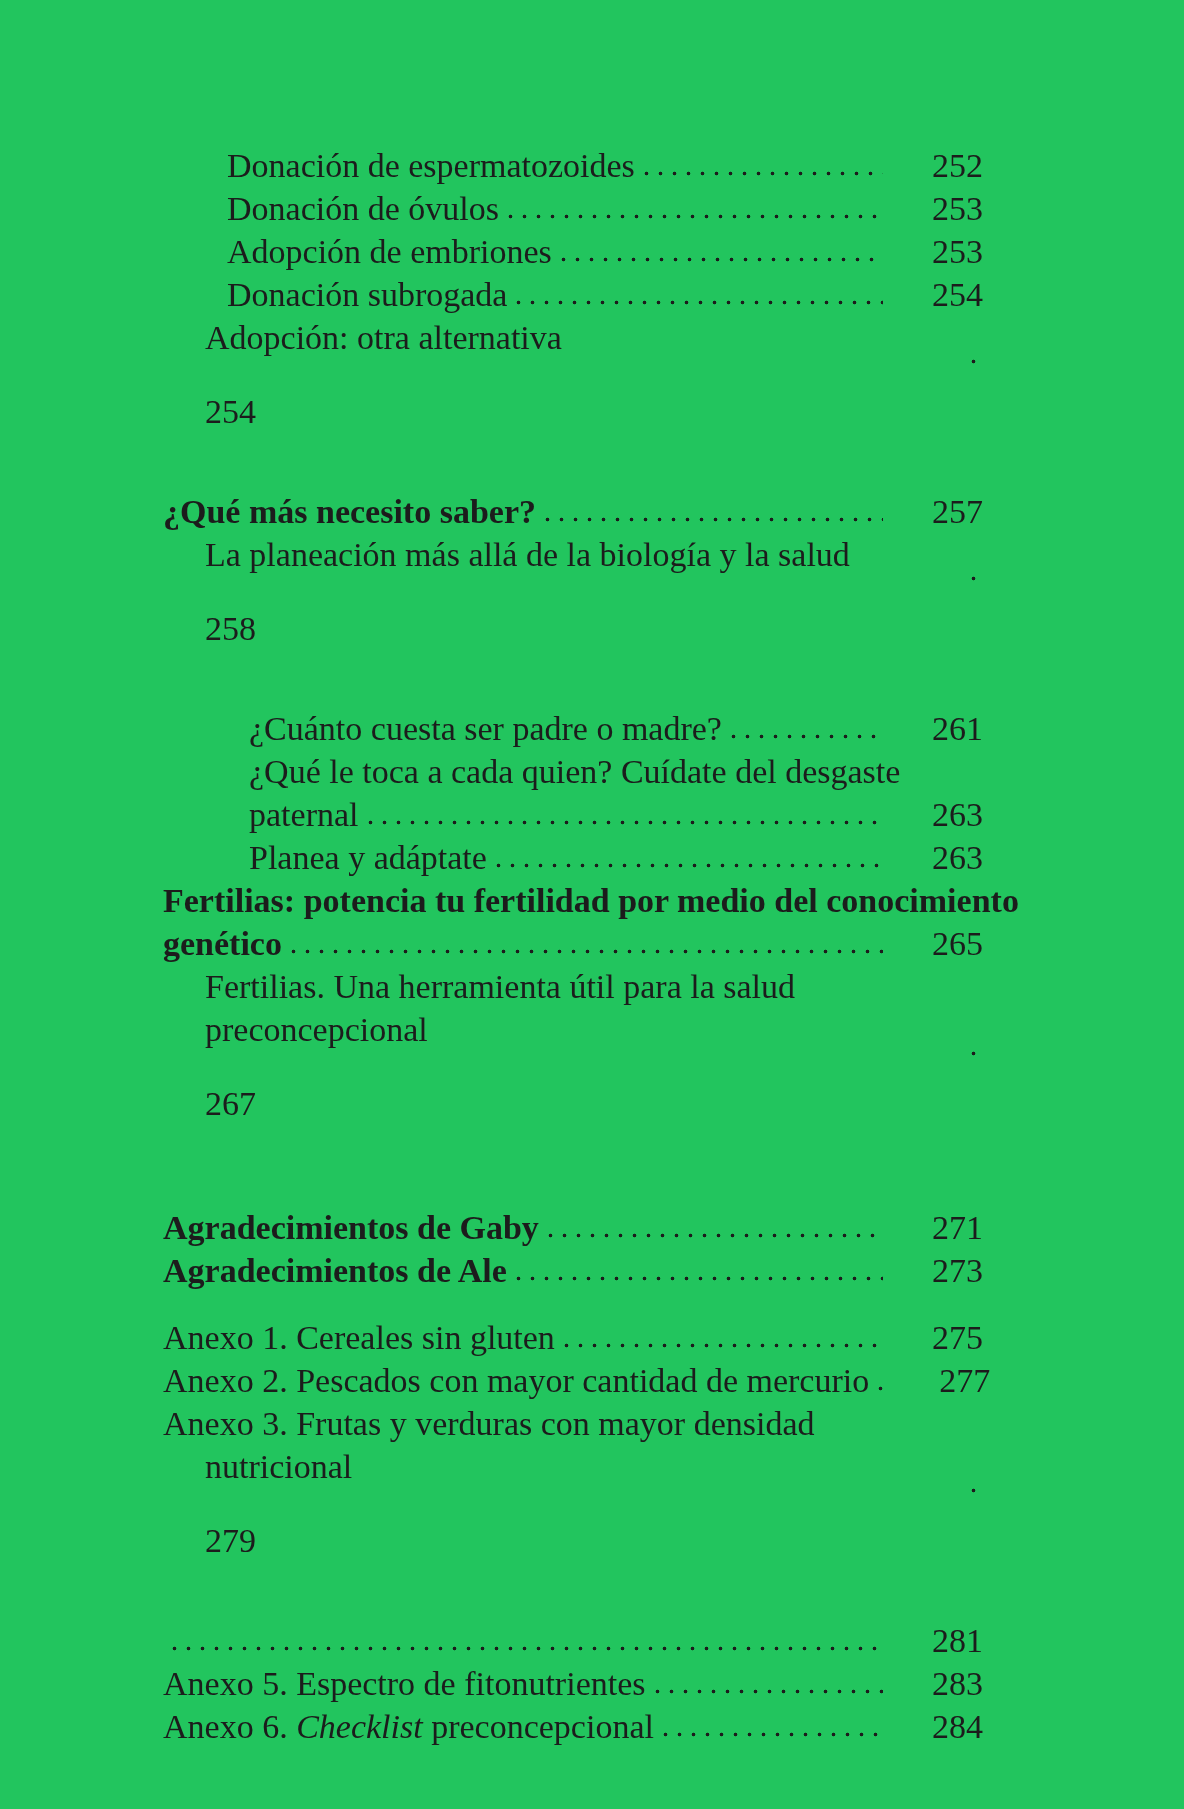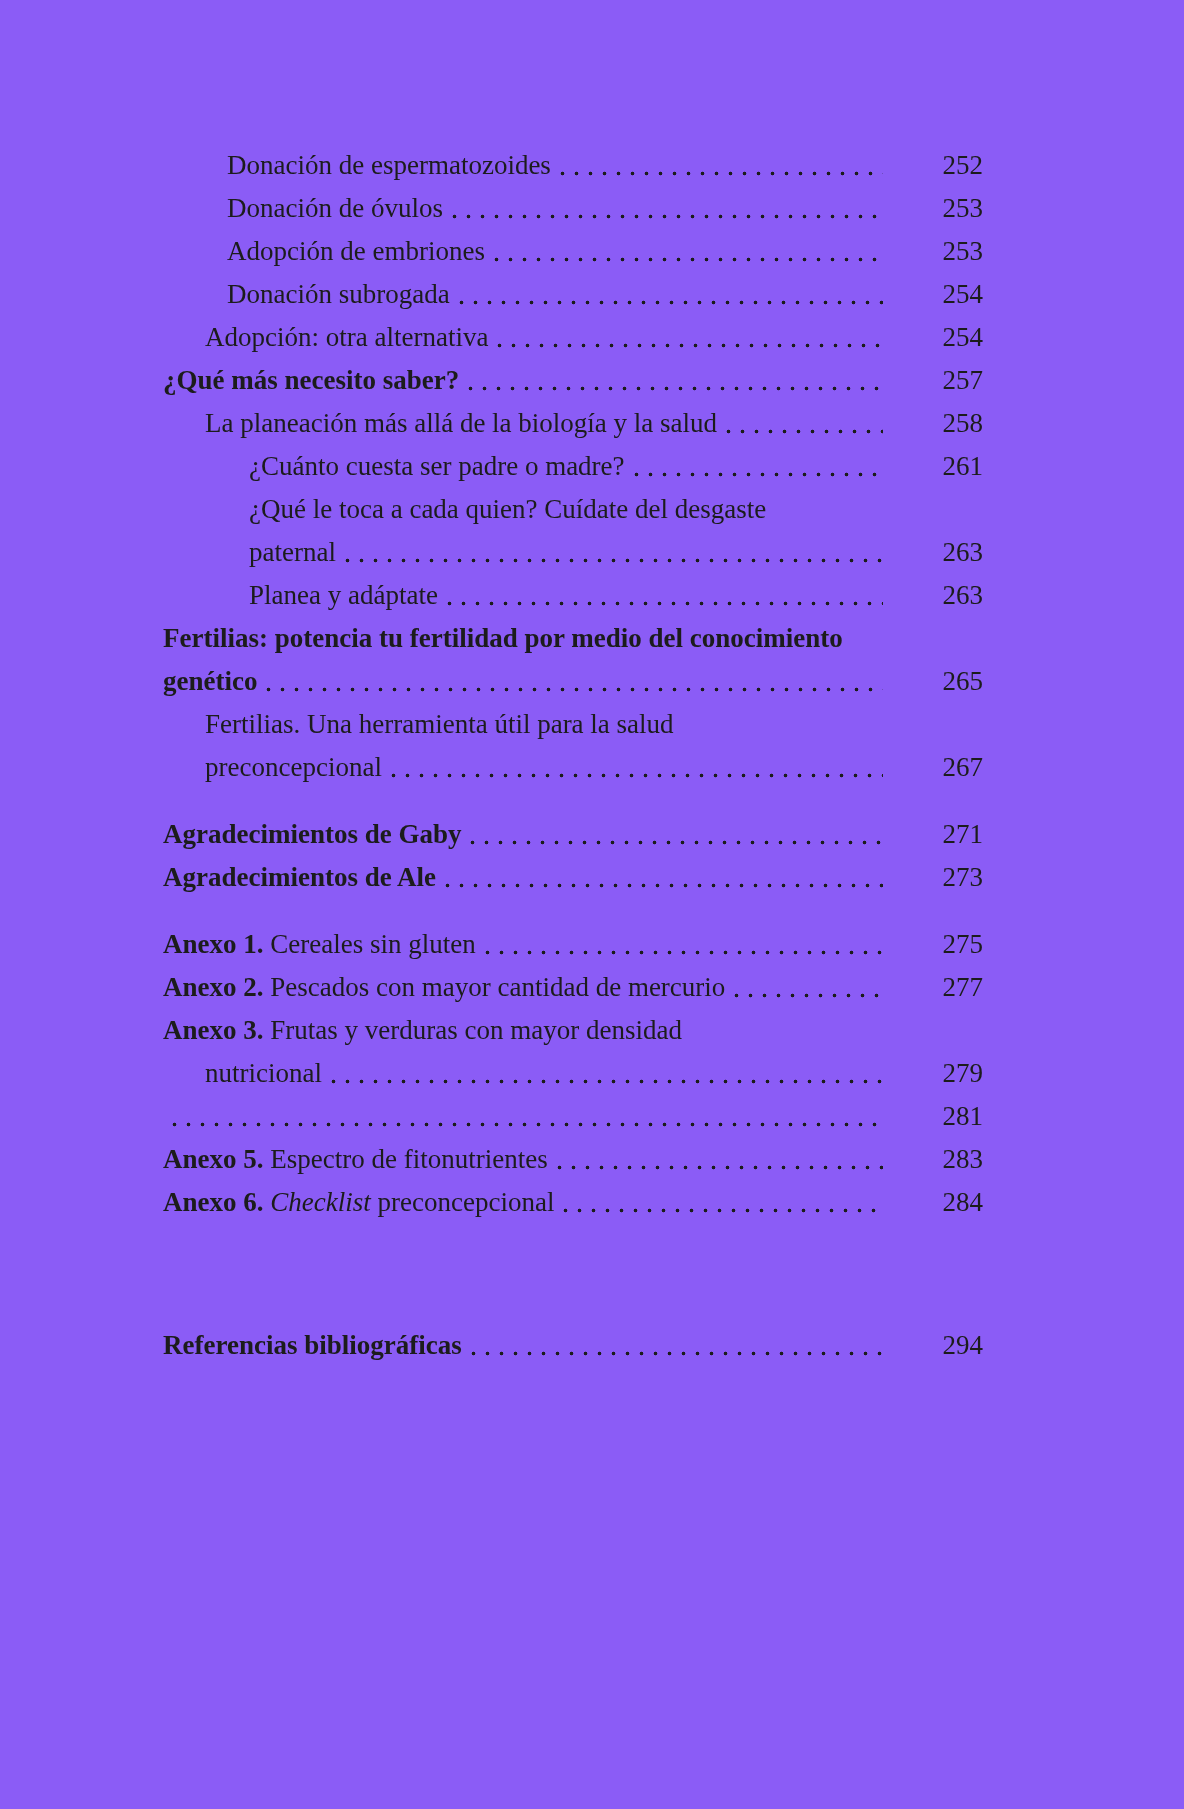--- a/index.html
+++ b/index.html
@@ -1,38 +1,38 @@
 <!DOCTYPE html>
 <html><head>
 <meta charset="utf-8">
 <style>
   html, body { margin: 0; padding: 0; background: #ffffff; }
   .page {
     position: relative;
     width: 1184px;
     height: 1809px;
     box-sizing: border-box;
-    background: #8b5cf6;
+    background: #22c55e;
     padding: 144px 201px 0 163px;
     font-family: "Liberation Serif", "DejaVu Serif", serif;
-    font-size: 27px;
+    font-size: 34px;
     color: #1c1c1c;
   }
   .row {
     display: flex;
     align-items: baseline;
     line-height: 43px;
     white-space: nowrap;
   }
   .t { flex: 0 0 auto; }
-  .L1 { padding-left: 42px; }
+  .L1 { padding-left: 42px; flex-direction: column; }
   .L2 { padding-left: 64px; }
   .L3 { padding-left: 86px; }
   .b .t { font-weight: 700; }
-  .pfx { font-weight: 700; }
+  .pfx { font-weight: 400; }
   .it { font-style: italic; }
   .gap { margin-top: 24px; }
   .biggap { margin-top: 100px; }
   .dots {
     flex: 1 1 20px;
     min-width: 12px;
     align-self: flex-end;
     height: 5px;
     margin: 0 0 11px 9px;
     background-image: radial-gradient(circle at 2.5px 2.5px, #1c1c1c 1.7px, transparent 2.1px);

